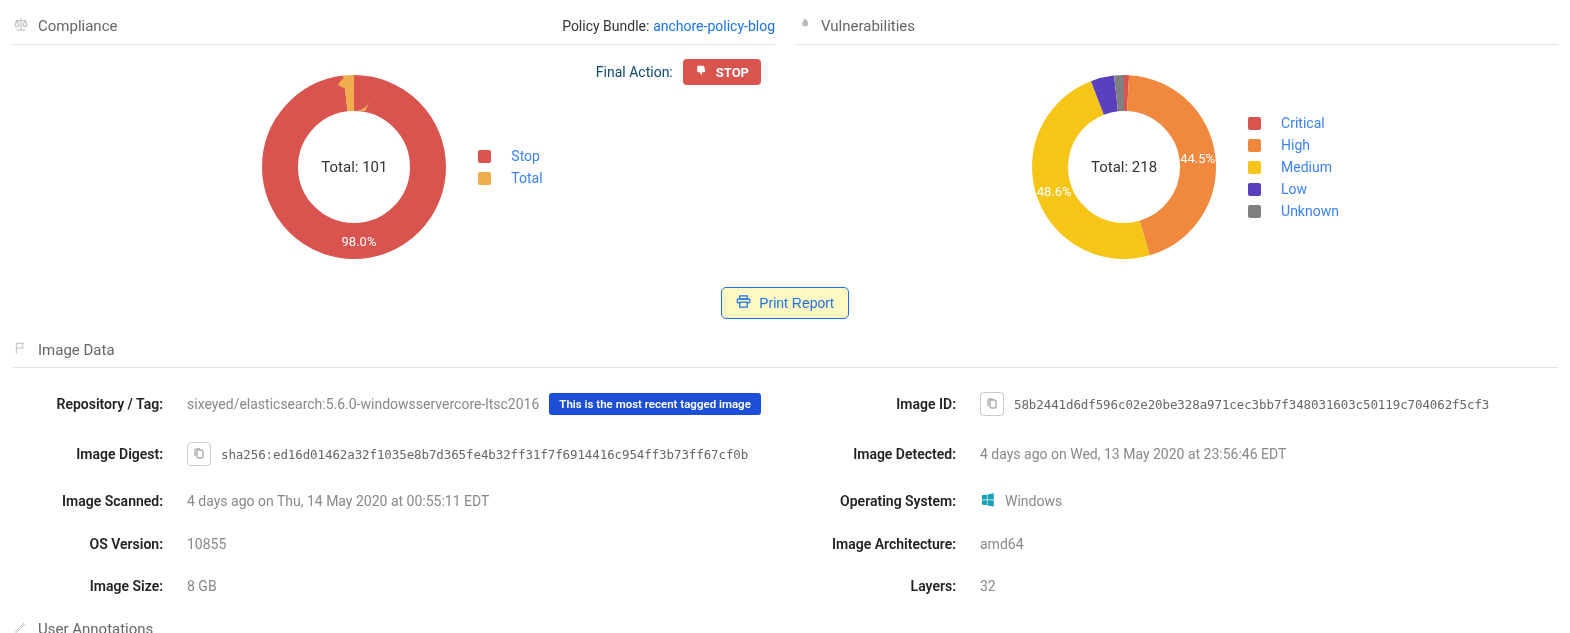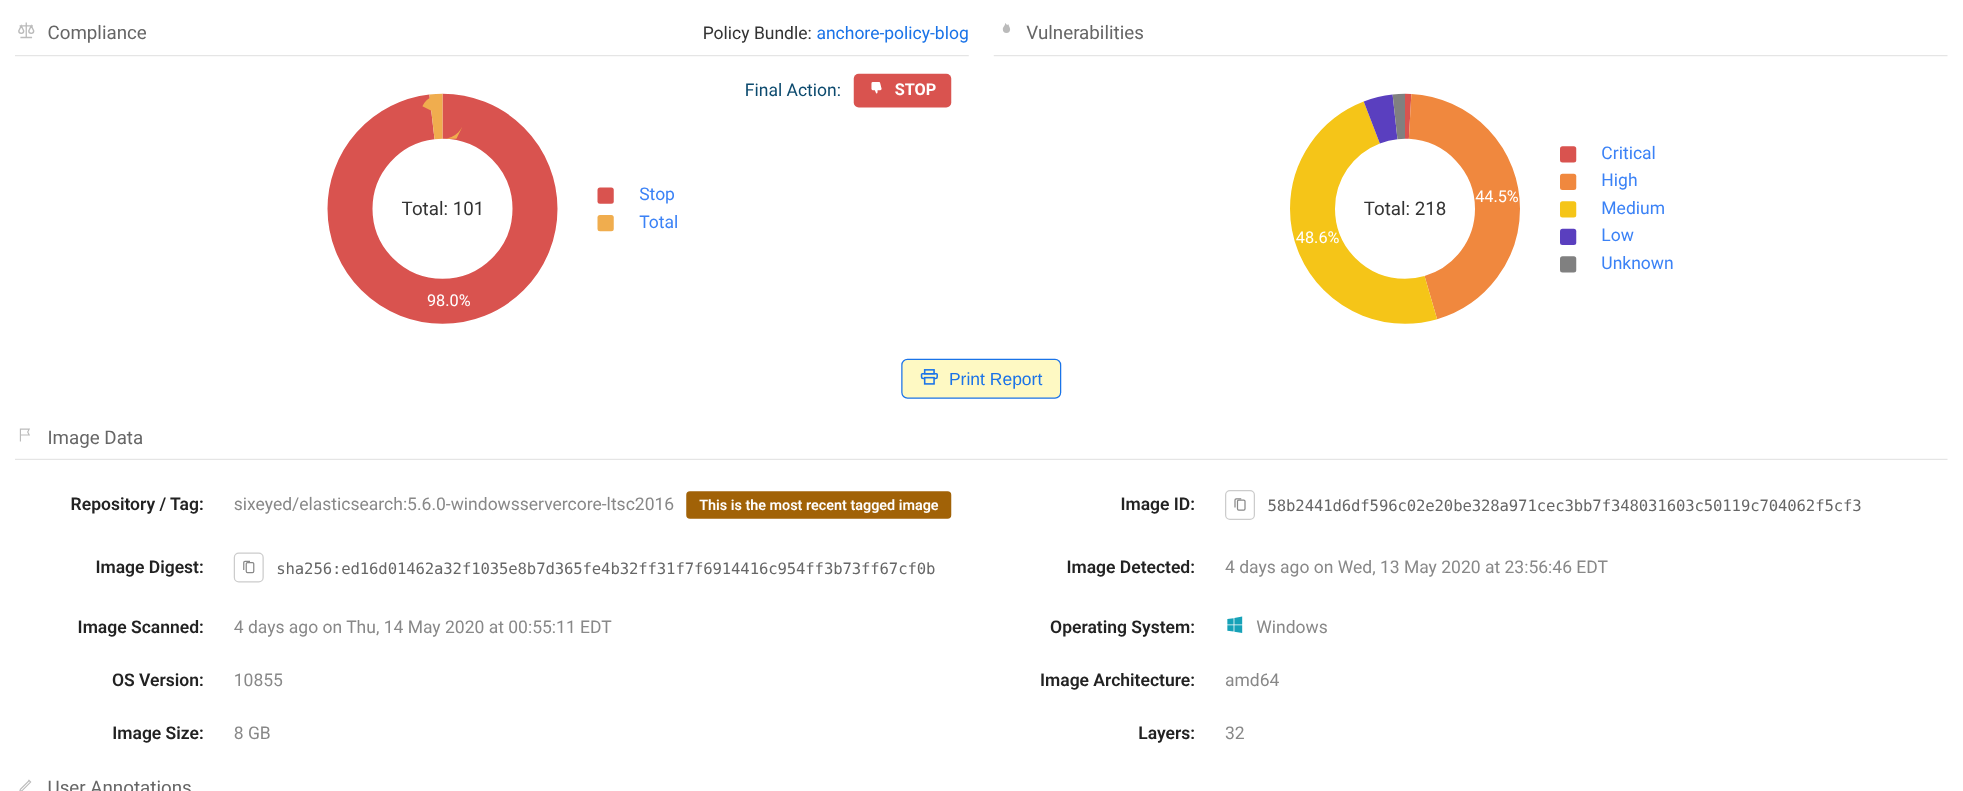--- a/index.html
+++ b/index.html
@@ -107,21 +107,21 @@
   .mono { font-family: ui-monospace, SFMono-Regular, Menlo, Consolas, monospace; font-size: 12.5px; color: #666; letter-spacing: -0.1px; }
   .copy-btn {
     width: 24px; height: 24px;
     border: 1px solid #ccc; border-radius: 4px;
     background: #fff; color: #888;
     display: inline-flex; align-items: center; justify-content: center;
     cursor: pointer; font-size: 12px;
     flex-shrink:0;
   }
   .tag-badge {
-    background: #a16207;
+    background: #1d4ed8;
     color: #fff;
     border-radius: 3px;
     padding: 4px 10px;
     font-size: 11.5px;
     font-weight: 600;
   }
   .os-row { display:flex; align-items:center; gap:8px; }
   svg.donut { transform: rotate(-90deg); }
   .slice-label {
     position: absolute;

